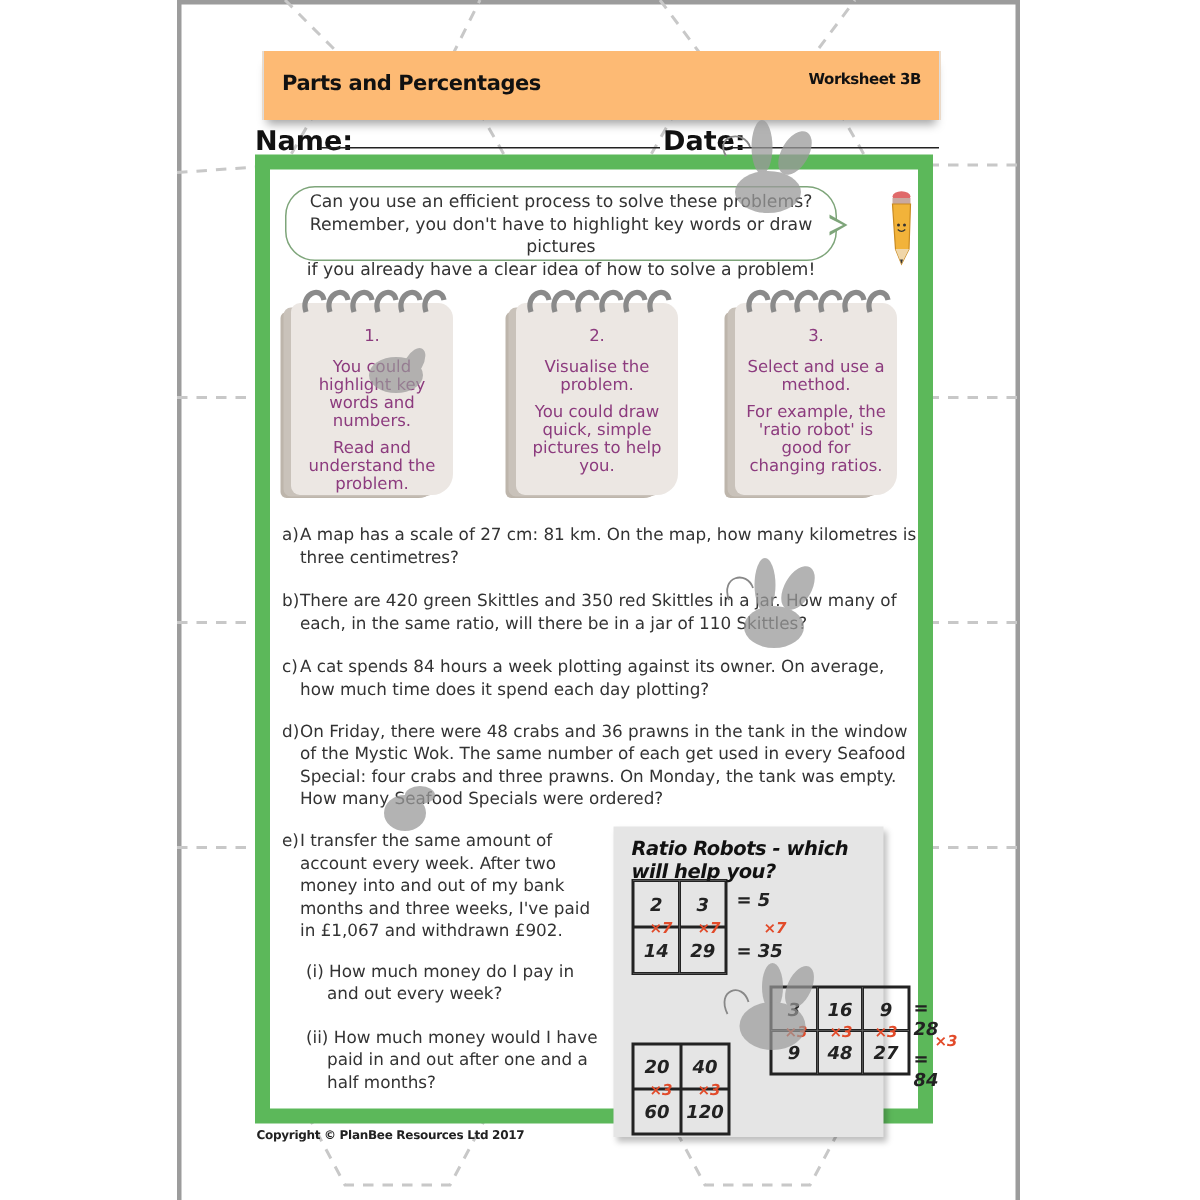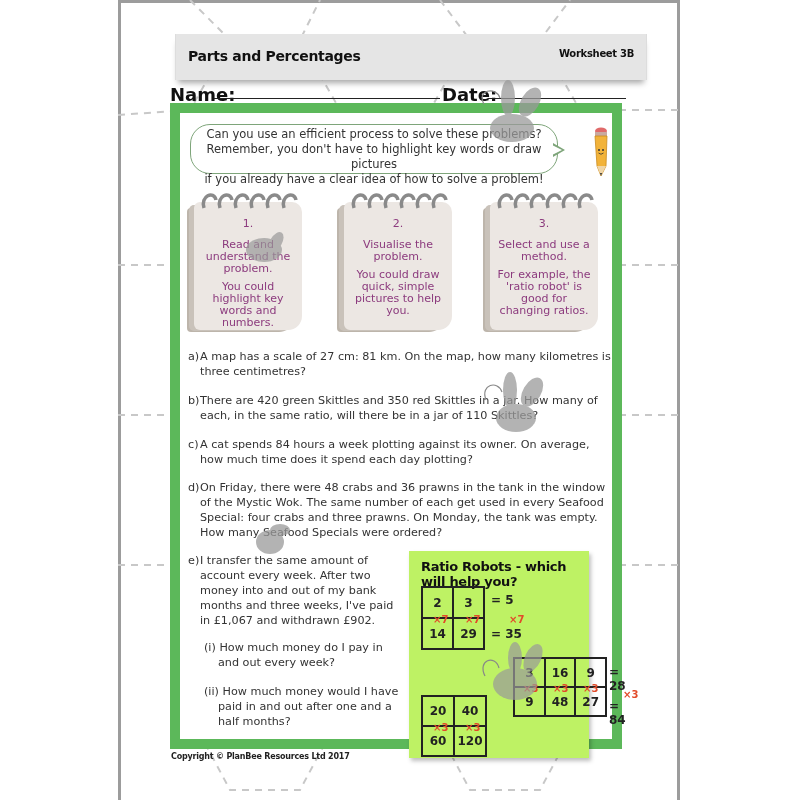--- a/index.html
+++ b/index.html
@@ -6,22 +6,22 @@
   body { width:800px; height:800px; position:relative; overflow:hidden; font-family:"DejaVu Sans", sans-serif; }
 
   
   .sheet { position:absolute; left:118px; top:0; width:562px; height:800px; background:#fff;
            border-left:3px solid #9c9c9c; border-right:3px solid #9c9c9c; border-top:3px solid #9c9c9c; box-sizing:border-box; }
 
   
   .hexlines { position:absolute; left:0; top:0; width:800px; height:800px; pointer-events:none; }
 
   
-  .header-box { position:absolute; left:175px; top:34px; width:450px; height:46px; background:#e5e5e5;
-                box-shadow: 0 6px 6px -3px rgba(0,0,0,0.35); border-left:1px solid #ddd; border-right:1px solid #ddd;padding-left:20px; }
+  .header-box { position:absolute; left:175px; top:34px; width:450px; height:46px; background:#fdba74;
+                box-shadow: 0 6px 6px -3px rgba(0,0,0,0.35); border-left:1px solid #ddd; border-right:1px solid #ddd; }
   .header-title { position:absolute; left:12px; top:14px; font-family:"DejaVu Sans", sans-serif; font-weight:bold;
                   font-size:14px; color:#111; letter-spacing:-0.3px; }
   .header-ws { position:absolute; right:12px; top:14px; font-family:"DejaVu Sans", sans-serif; font-weight:bold;
                font-size:10px; color:#111; letter-spacing:-0.3px; }
 
   .name-row { position:absolute; left:170px; top:84px; width:456px; height:22px; font-weight:bold; font-size:18px; color:#111; }
   .name-label { position:absolute; left:0; top:0; }
   .name-line { position:absolute; left:44px; top:14px; width:226px; border-bottom:1.5px solid #222; }
   .date-label { position:absolute; left:272px; top:0; }
   .date-line { position:absolute; left:318px; top:14px; width:138px; border-bottom:1.5px solid #222; }
@@ -52,22 +52,22 @@
   .pad-num { display:block; margin-bottom:9px; }
   .pad-p { display:block; margin-bottom:6px; }
 
   
   .q { position:absolute; left:188px; font-size:11.2px; line-height:15px; color:#333; }
   .q .lbl { display:inline-block; width:12px; }
   .q .cont { padding-left:12px; }
   .sub { position:absolute; left:204px; font-size:11.2px; line-height:15px; color:#333; }
 
   
-  .sticky { position:absolute; left:409px; top:551px; width:180px; height:207px; background:#bef264;
-            box-shadow: 2px 3px 4px rgba(0,0,0,0.25); }
+  .sticky { position:absolute; left:409px; top:551px; width:180px; height:207px; background:#e5e5e5;
+            box-shadow: 2px 3px 4px rgba(0,0,0,0.25); font-style: italic; }
   .sticky-title { position:absolute; left:12px; top:8px; font-weight:bold; font-size:13px; color:#111; letter-spacing:-0.3px; }
   .grid { position:absolute; border:1.5px solid #222; display:grid; background:transparent; }
   .cell { border:1px solid #222; display:flex; align-items:center; justify-content:center; font-weight:bold; font-size:12px; color:#222; position:relative; }
   .mult { position:absolute; color:#e24b2a; font-weight:bold; font-size:10px; }
   .eq { position:absolute; font-weight:bold; font-size:12px; color:#222; }
 
   
   .bee { position:absolute; }
 
   .copyright { position:absolute; left:171px; top:752px; font-size:8px; font-weight:bold; color:#222; letter-spacing:-0.2px; }
@@ -147,22 +147,22 @@
       <path d="M6 20 C2 8 16 2 18 12"></path>
         <path d="M22 20 C18 8 32 2 34 12"></path>
         <path d="M38 20 C34 8 48 2 50 12"></path>
       <path d="M54 20 C50 8 64 2 66 12"></path>
         <path d="M70 20 C66 8 80 2 82 12"></path>
         <path d="M86 20 C82 8 96 2 98 12"></path>
     </g>
   </svg>
   <div class="pad-text">
     <span class="pad-num">1.</span>
+    <span class="pad-p">You could highlight key words and numbers.</span>
     <span class="pad-p">Read and understand the problem.</span>
-    <span class="pad-p">You could highlight key words and numbers.</span>
   </div>
 </div>
 
 <div class="pad" style="left:332px;">
   <div class="pad-body"></div>
   <svg class="pad-rings" viewBox="0 0 100 22">
     <g fill="none" stroke="#8a8a8a" stroke-width="3.5">
       <path d="M6 20 C2 8 16 2 18 12"></path>
         <path d="M22 20 C18 8 32 2 34 12"></path>
         <path d="M38 20 C34 8 48 2 50 12"></path>

